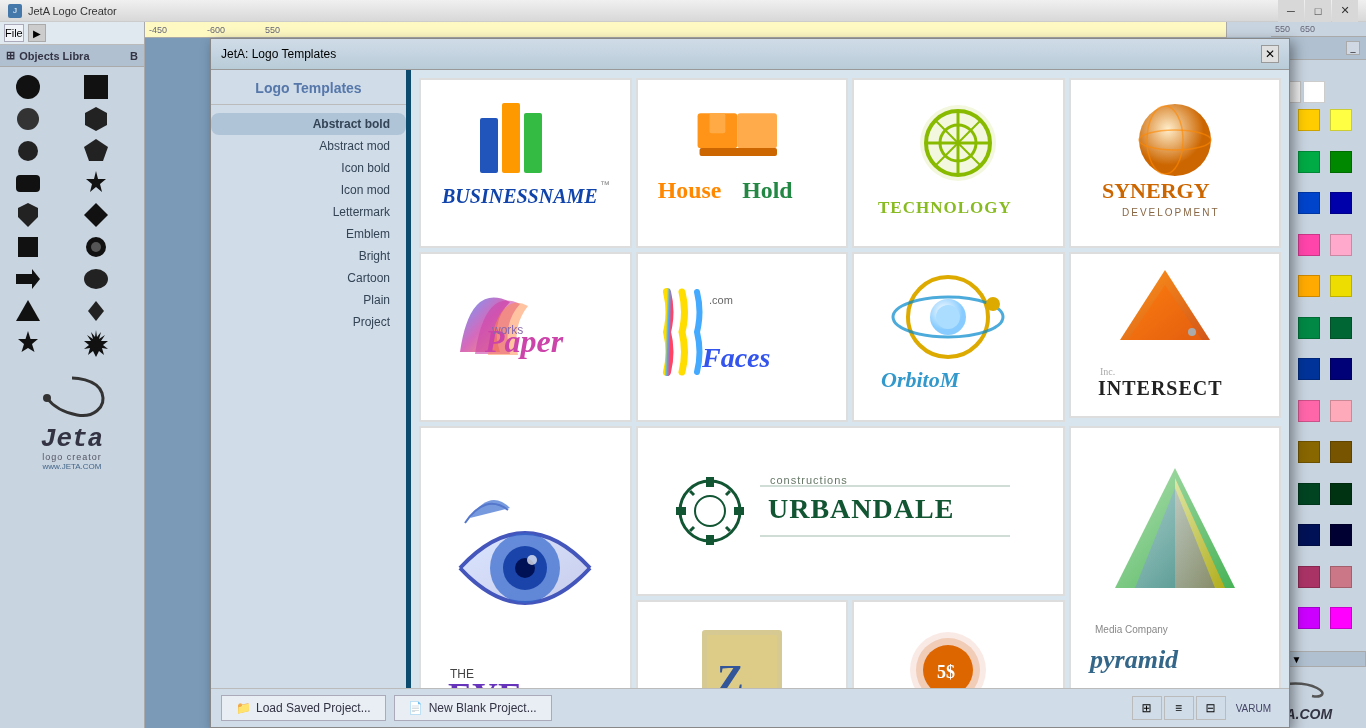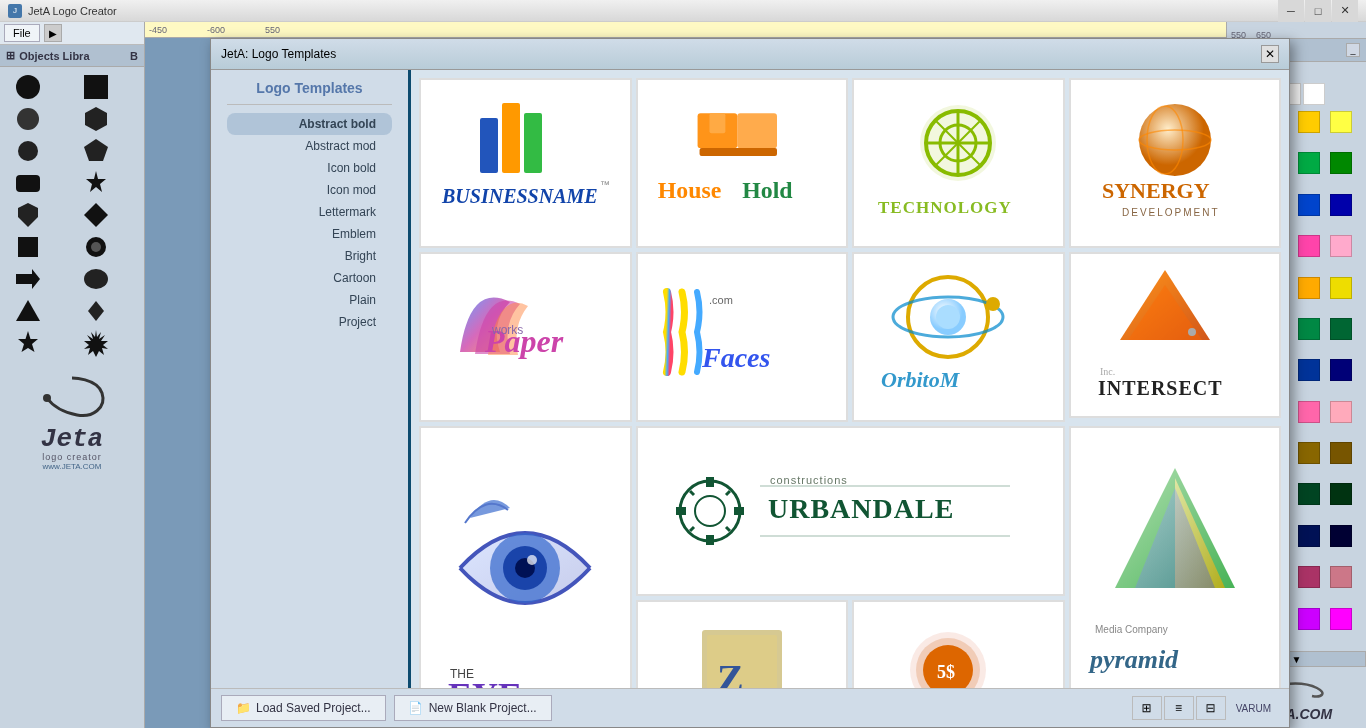--- a/index.html
+++ b/index.html
@@ -3,21 +3,21 @@
   <meta charset="utf-8">
   <style>
     * { box-sizing: border-box; margin: 0; padding: 0; }
     body { font-family: 'Segoe UI', Arial, sans-serif; font-size: 12px; background: #6a8faf; overflow: hidden; width: 1366px; height: 728px; }
     .modal { background: #e0e8f0; border: 1px solid #888; box-shadow: 4px 4px 12px rgba(0,0,0,0.4); width: 1080px; height: 690px; display: flex; flex-direction: column; position: relative; top: 0; left: 65px; }
     .modal-title-bar { background: linear-gradient(to bottom, #d0dce8, #b8ccd8); padding: 6px 10px; display: flex; align-items: center; justify-content: space-between; border-bottom: 1px solid #999; }
     .modal-close { width: 18px; height: 18px; background: #e0e0e0; border: 1px solid #999; cursor: pointer; display: flex; align-items: center; justify-content: center; font-size: 12px; }
     .modal-body { display: flex; flex: 1; overflow: hidden; }
 
     
-    .sidebar { width: 200px; background: #d0dce8; border-right: 3px solid #0c4a6e; padding: 10px 16px; }
+    .sidebar { width: 200px; background: #d0dce8; border-right: 5px solid #0c4a6e; padding: 10px 0; }
     .sidebar-title { text-align: center; color: #5577aa; font-size: 14px; font-weight: bold; padding-bottom: 8px; border-bottom: 1px solid #bbb; margin-bottom: 8px; }
     .sidebar-item { padding: 4px 16px; text-align: right; cursor: pointer; color: #334455; font-size: 12px; border-radius: 8px; }
     .sidebar-item.selected { background: #b0c4d8; font-weight: bold; }
 
     
     .template-area { flex: 1; padding: 8px; overflow-y: auto; background: #d8e4ee; }
     .template-cell { background: white; border: 2px solid #ddd; cursor: pointer; display: flex; align-items: center; justify-content: center; height: 170px; overflow: hidden; position: relative; }
 
     
     .modal-footer { background: #d0dce8; border-top: 1px solid #bbb; padding: 6px 10px; display: flex; align-items: center; gap: 8px; }
@@ -39,21 +39,21 @@
 
     
     .right-panel { width: 140px; background: #c8d4e0; border-left: 1px solid #aaa; overflow: hidden; display: flex; flex-direction: column; }
     .right-panel-header { background: #b0c0d0; padding: 4px 6px; font-size: 11px; font-weight: bold; color: #334; border-bottom: 1px solid #aaa; display: flex; justify-content: space-between; align-items: center; }
     .right-panel-tabs { padding: 4px 6px; font-size: 10px; color: #444; }
     .colors-grid { display: grid; grid-template-columns: repeat(4, 1fr); gap: 2px; padding: 4px 6px; flex: 1; }
     .color-swatch { width: 22px; height: 22px; border: 1px solid rgba(0,0,0,0.2); cursor: pointer; }
 
     
     .outer-toolbar { background: #e0e8f0; border-bottom: 1px solid #bbb; padding: 2px 4px; display: flex; align-items: center; gap: 4px; }
-    .tool-btn { padding: 2px 8px; border: 1px solid #aab; background: #f0f4f8; cursor: pointer; font-size: 11px; }
+    .tool-btn { padding: 2px 0; border: 1px solid #aab; background: #f0f4f8; cursor: pointer; font-size: 11px; }
 
     
     .jeta-logo-area { padding: 10px; text-align: center; margin-top: auto; }
     .scroll-arrow { background: #b0c0d0; border: 1px solid #aaa; height: 16px; display: flex; align-items: center; justify-content: center; font-size: 10px; cursor: pointer; }
 
     
     .bottom-icons { display: flex; gap: 2px; margin-left: auto; align-items: center; }
     .bottom-icon-btn { width: 30px; height: 24px; background: #d0dce8; border: 1px solid #bbb; display: flex; align-items: center; justify-content: center; cursor: pointer; font-size: 12px; }
   </style>
 </head>
@@ -473,21 +473,21 @@
             <div class="bottom-icon-btn">≡</div>
             <div class="bottom-icon-btn">⊟</div>
             <div style="font-size:10px;color:#446;padding:0 8px;">VARUM</div>
           </div>
         </div>
       </div>
     </div>
 
     <div class="right-panel">
 
-      <div style="height:15px;background:#c8d4e0;border-bottom:1px solid #aaa;font-size:9px;color:#667;padding:8px 4px;">550 &nbsp;&nbsp; 650</div>
+      <div style="height:15px;background:#c8d4e0;border-bottom:1px solid #aaa;font-size:9px;color:#667;padding:2px 4px;margin-left:44px;">550 &nbsp;&nbsp; 650</div>
       <div class="right-panel-header">
         <span>library</span>
         <button style="width:14px;height:14px;background:#d0d8e4;border:1px solid #aaa;font-size:9px;cursor:pointer;">_</button>
       </div>
       <div class="right-panel-tabs">yles &amp; Solid</div>
 
       <div style="display:flex;gap:2px;padding:2px 4px;">
         <div class="color-swatch" style="background:#aaaaaa;"></div>
         <div class="color-swatch" style="background:#dddddd;"></div>
         <div class="color-swatch" style="background:#f0f0f0;"></div>

